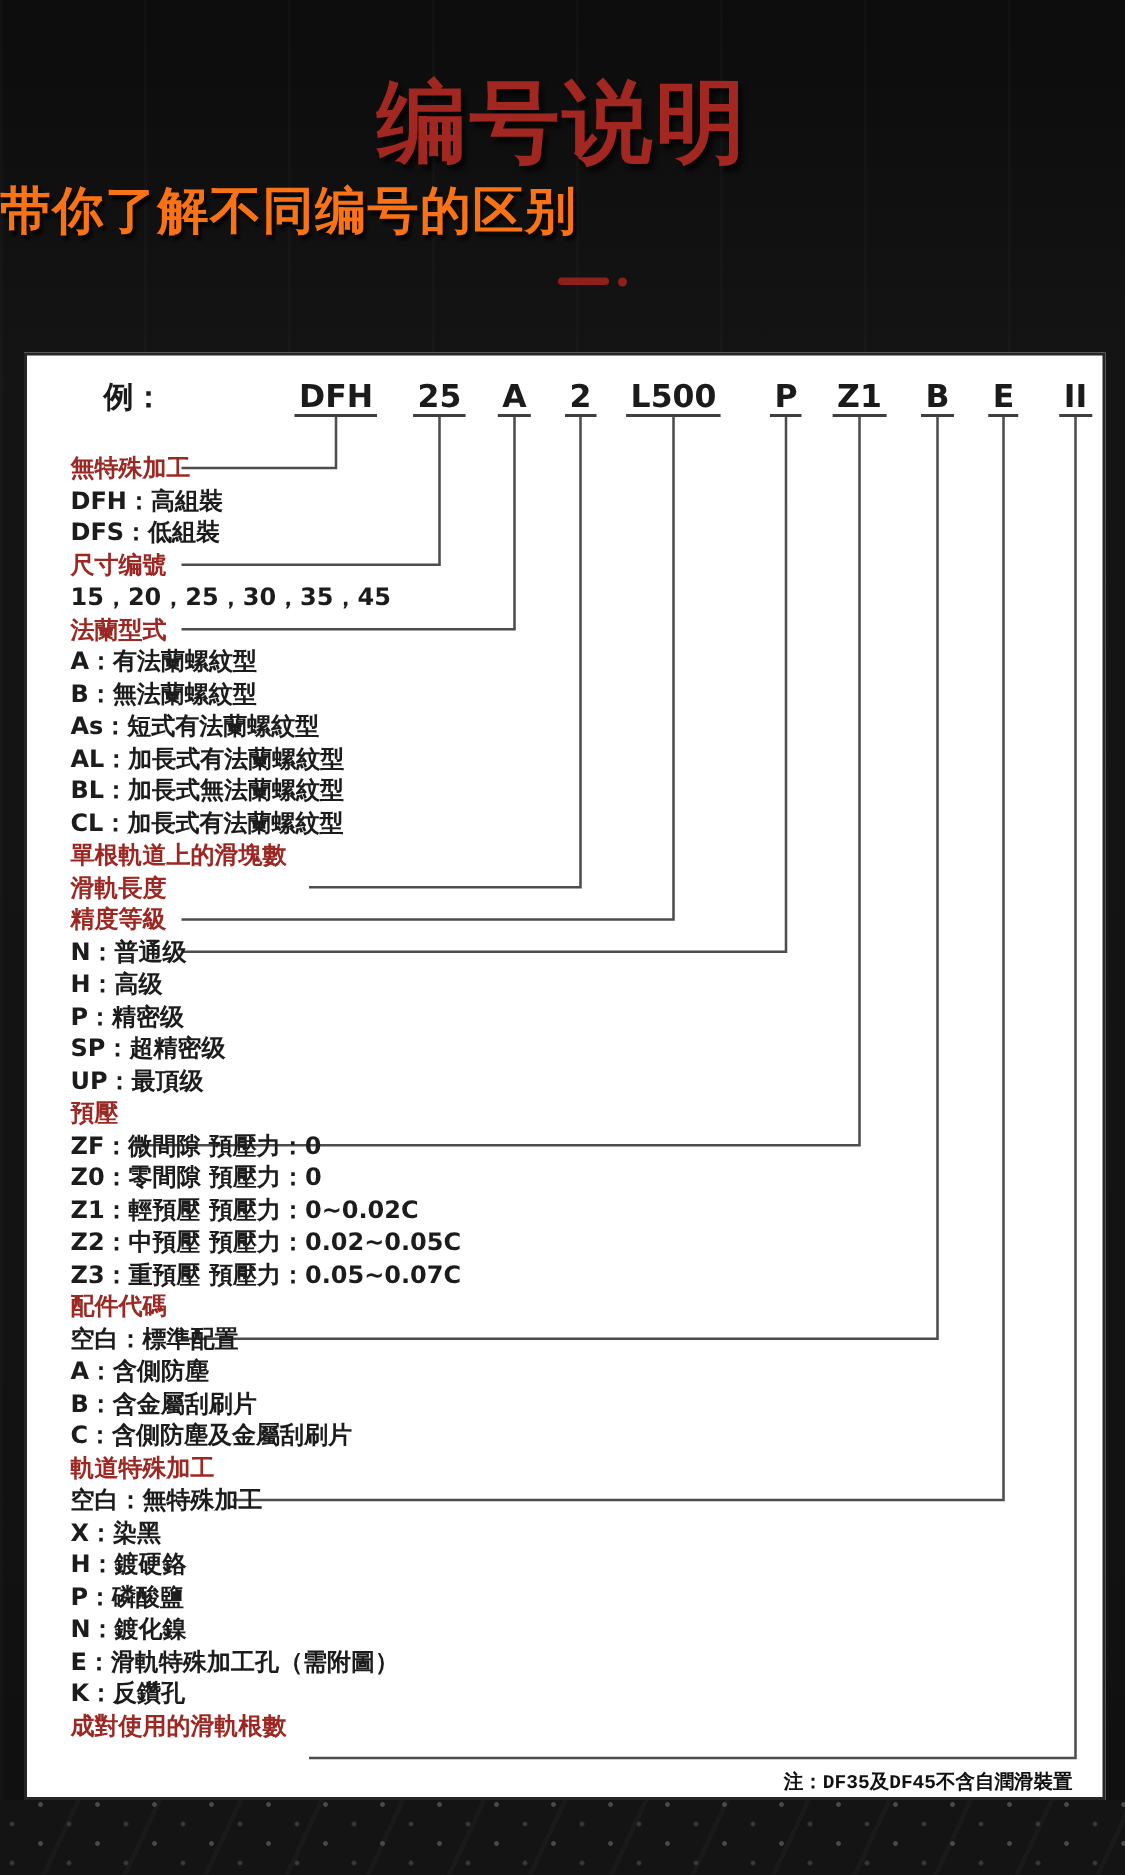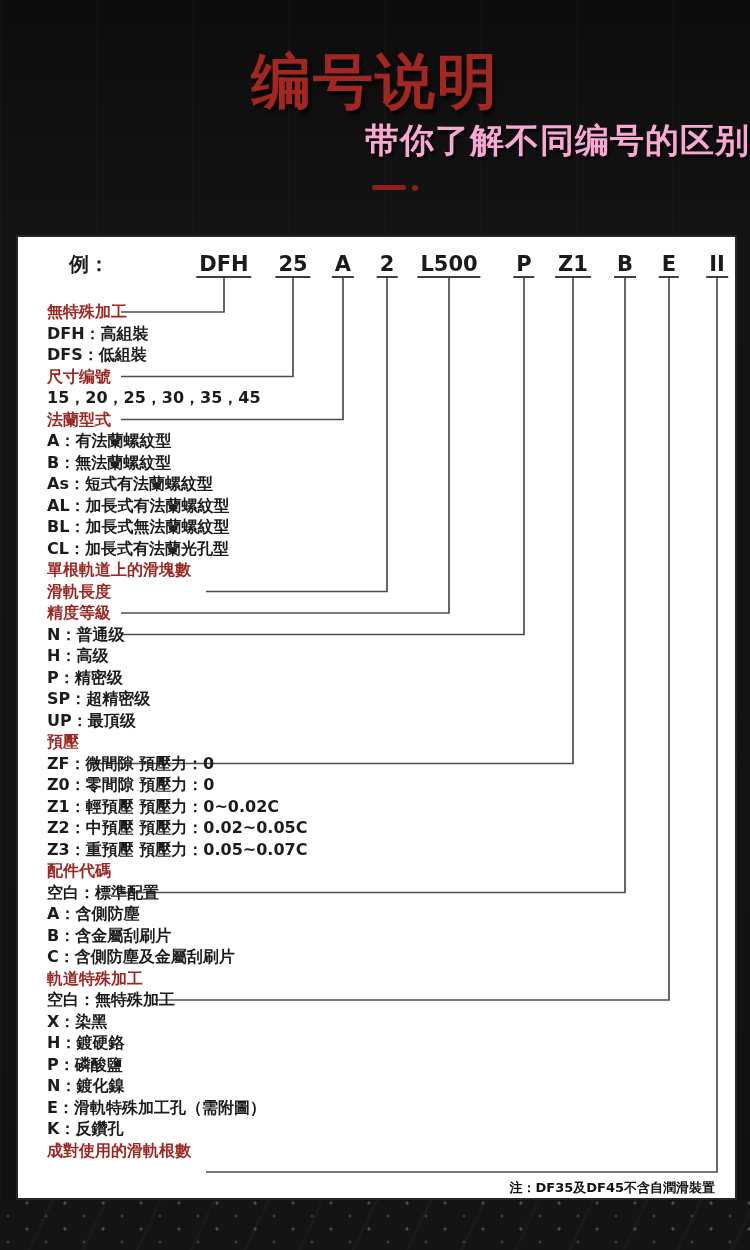--- a/index.html
+++ b/index.html
@@ -16,22 +16,22 @@
       linear-gradient(180deg,#0c0c0c 0,#141414 20%,#121212 80%,#0f0f0f 100%);
     pointer-events:none;
   }
   .hero{position:absolute;left:0;top:0;width:674px;height:233px;z-index:2;}
   .hero-title{
     position:absolute;left:0;top:42px;width:750px;text-align:center;
     font-size:60px;font-weight:bold;letter-spacing:2px;color:#a22721;
     text-shadow:3px 4px 3px rgba(0,0,0,0.65);
   }
   .hero-subtitle{
-    position:absolute;left:0;top:118px;width:750px;text-align:right;
-    font-size:34px;font-weight:bold;letter-spacing:1px;color:#f9a8d4;
+    position:absolute;left:0;top:118px;width:750px;text-align:left;
+    font-size:34px;font-weight:bold;letter-spacing:1px;color:#f97316;
     text-shadow:2px 3px 2px rgba(0,0,0,0.7);
   }
   .divider-dash{
     position:absolute;left:372px;top:185px;width:34px;height:5px;
     border-radius:3px;background:#8f1f19;
   }
   .divider-dot{
     position:absolute;left:412px;top:185px;width:6px;height:6px;
     border-radius:50%;background:#8f1f19;
   }
@@ -53,21 +53,21 @@
     border-bottom:2px solid #3f3f3f;padding:0 3px;text-align:center;
   }
   .rows{position:absolute;left:29px;top:64px;}
   .row{
     height:21.5px;line-height:21.5px;font-size:16px;font-weight:bold;
     color:#1c1c1c;white-space:nowrap;
   }
   .row.hdr{color:#9c2823;}
   .note{
     position:absolute;right:20px;top:942px;
-    font-size:13px;font-weight:bold;color:#111;white-space:nowrap;
+    font-size:13px;font-weight:bold;color:#111;white-space:nowrap;font-family:Liberation Mono, monospace;
   }
   
   .floor{
     position:absolute;left:0;top:1200px;width:750px;height:50px;z-index:1;
     background-color:#141414;
     background-image:
       radial-gradient(circle,#4a4a4a 1.3px,transparent 1.9px),
       radial-gradient(circle,#3c3c3c 1.2px,transparent 1.8px),
       repeating-linear-gradient(115deg, transparent 0 46px, rgba(255,255,255,0.025) 46px 49px);
     background-size:38px 26px,38px 26px,auto;
@@ -120,21 +120,21 @@
       <div class="row">DFH：高組裝</div>
       <div class="row">DFS：低組裝</div>
       <div class="row hdr">尺寸编號</div>
       <div class="row">15，20，25，30，35，45</div>
       <div class="row hdr">法蘭型式</div>
       <div class="row">A：有法蘭螺紋型</div>
       <div class="row">B：無法蘭螺紋型</div>
       <div class="row">As：短式有法蘭螺紋型</div>
       <div class="row">AL：加長式有法蘭螺紋型</div>
       <div class="row">BL：加長式無法蘭螺紋型</div>
-      <div class="row">CL：加長式有法蘭光孔型</div>
+      <div class="row">CL：加長式有法蘭螺紋型</div>
       <div class="row hdr">單根軌道上的滑塊數</div>
       <div class="row hdr">滑軌長度</div>
       <div class="row hdr">精度等級</div>
       <div class="row">N：普通级</div>
       <div class="row">H：高级</div>
       <div class="row">P：精密级</div>
       <div class="row">SP：超精密级</div>
       <div class="row">UP：最頂级</div>
       <div class="row hdr">預壓</div>
       <div class="row">ZF：微間隙 預壓力：0</div>

